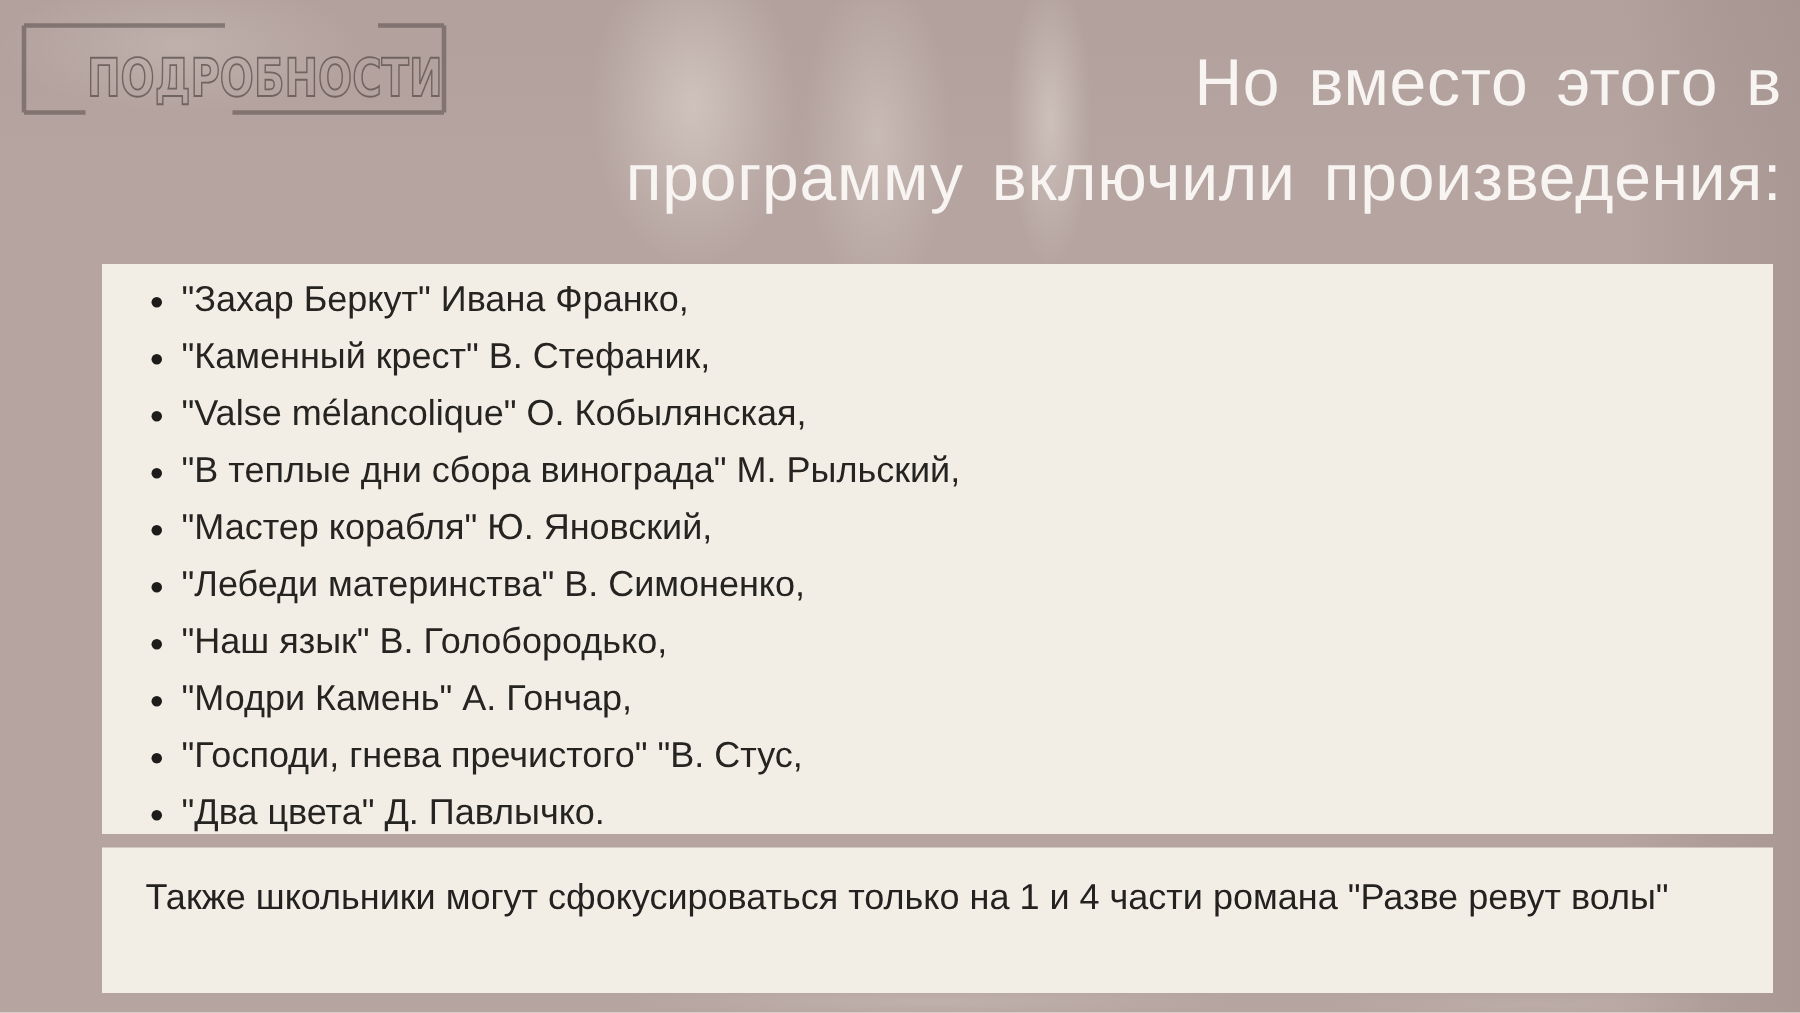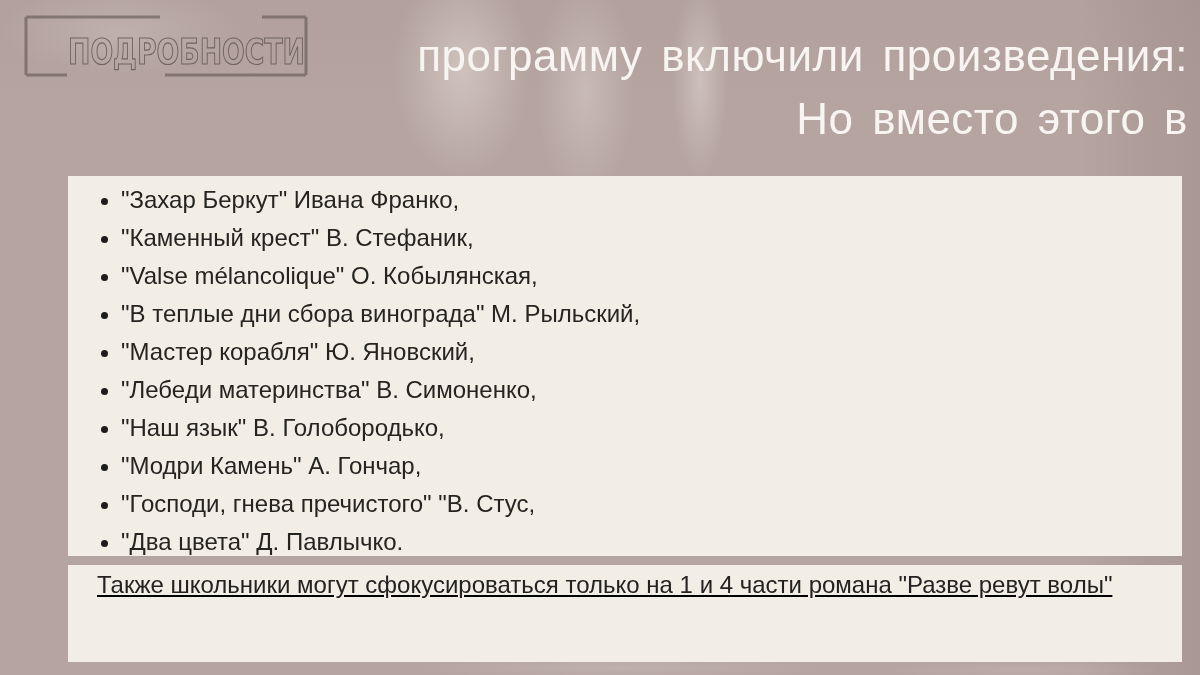--- a/index.html
+++ b/index.html
@@ -17,21 +17,21 @@
       radial-gradient(ellipse 95px 150px at 462px 70px,  rgba(240,232,224,.45), rgba(240,232,224,0) 72%),
       radial-gradient(ellipse 70px 160px at 585px 90px,  rgba(238,229,221,.35), rgba(238,229,221,0) 70%),
       radial-gradient(ellipse 40px 140px at 700px 80px,  rgba(242,235,228,.40), rgba(242,235,228,0) 70%),
       radial-gradient(ellipse 160px 60px at 120px 30px,  rgba(230,221,214,.25), rgba(230,221,214,0) 75%),
       radial-gradient(ellipse 260px 14px at 620px 668px, rgba(214,201,193,.35), rgba(214,201,193,0) 80%),
       radial-gradient(ellipse 180px 12px at 1020px 670px,rgba(206,192,185,.30), rgba(206,192,185,0) 80%),
       linear-gradient(90deg, rgba(0,0,0,0) 1080px, rgba(110,90,85,.10) 1140px, rgba(110,90,85,.16) 1200px),
       linear-gradient(180deg, rgba(125,105,100,.06) 0, rgba(0,0,0,0) 120px);
   }
   
-  .logo{position:absolute;left:24px;top:15px;width:268px;height:62px;}
+  .logo{position:absolute;left:14px;top:15px;width:268px;height:62px;}
   .logo svg{overflow:visible;display:block;}
   .logo .frame{stroke:rgba(88,78,74,.55);stroke-width:3;fill:none;}
   .logo text{
     font-family:"DejaVu Sans","Liberation Sans",sans-serif;
     font-weight:bold;font-size:35px;
     fill:none;stroke:rgba(92,82,78,.78);stroke-width:1.2px;
   }
   
   .title{
     position:absolute;top:24px;right:12px;left:120px;
@@ -48,39 +48,39 @@
   }
   .card-list{top:176px;height:380px;padding:5px 20px 0 33px;box-sizing:border-box;}
   .card-list ul{margin:0;padding:0;list-style:none;}
   .card-list li{height:38px;display:flex;align-items:center;}
   .bullet{
     width:7px;height:7px;border-radius:50%;
     background:#1d1c1a;flex:0 0 auto;
     margin-right:13px;margin-top:2px;
   }
   .li-text{font-size:24px;color:#262421;white-space:nowrap;}
-  .card-footer{top:565px;height:97px;padding:1px 25px 0 29px;box-sizing:border-box;text-decoration:underline;}
+  .card-footer{top:565px;height:97px;padding:15px 25px 0 29px;box-sizing:border-box;}
   .card-footer div{font-size:24px;line-height:37px;color:#242220;white-space:nowrap;}
 </style>
 </head>
 <body>
 
 <div class="slide">
   <div class="bg"></div>
 
   <div class="logo">
     <svg width="284" height="62" viewBox="0 0 284 62">
       <path class="frame" d="M2,2 H136 M238,2 H282 M282,2 V60 M282,60 H141 M43,60 H2 M2,60 V2"></path>
       <text x="44" y="49" textLength="237" lengthAdjust="spacingAndGlyphs">ПОДРОБНОСТИ</text>
     </svg>
   </div>
 
   <div class="title">
+    <div>Но вместо этого в</div>
     <div>программу включили произведения:</div>
-    <div>Но вместо этого в</div>
   </div>
 
   <div class="card card-list">
     <ul>
       <li>
           <span class="bullet"></span>
           <span class="li-text">"Захар Беркут" Ивана Франко,</span>
         </li>
       <li>
           <span class="bullet"></span>

